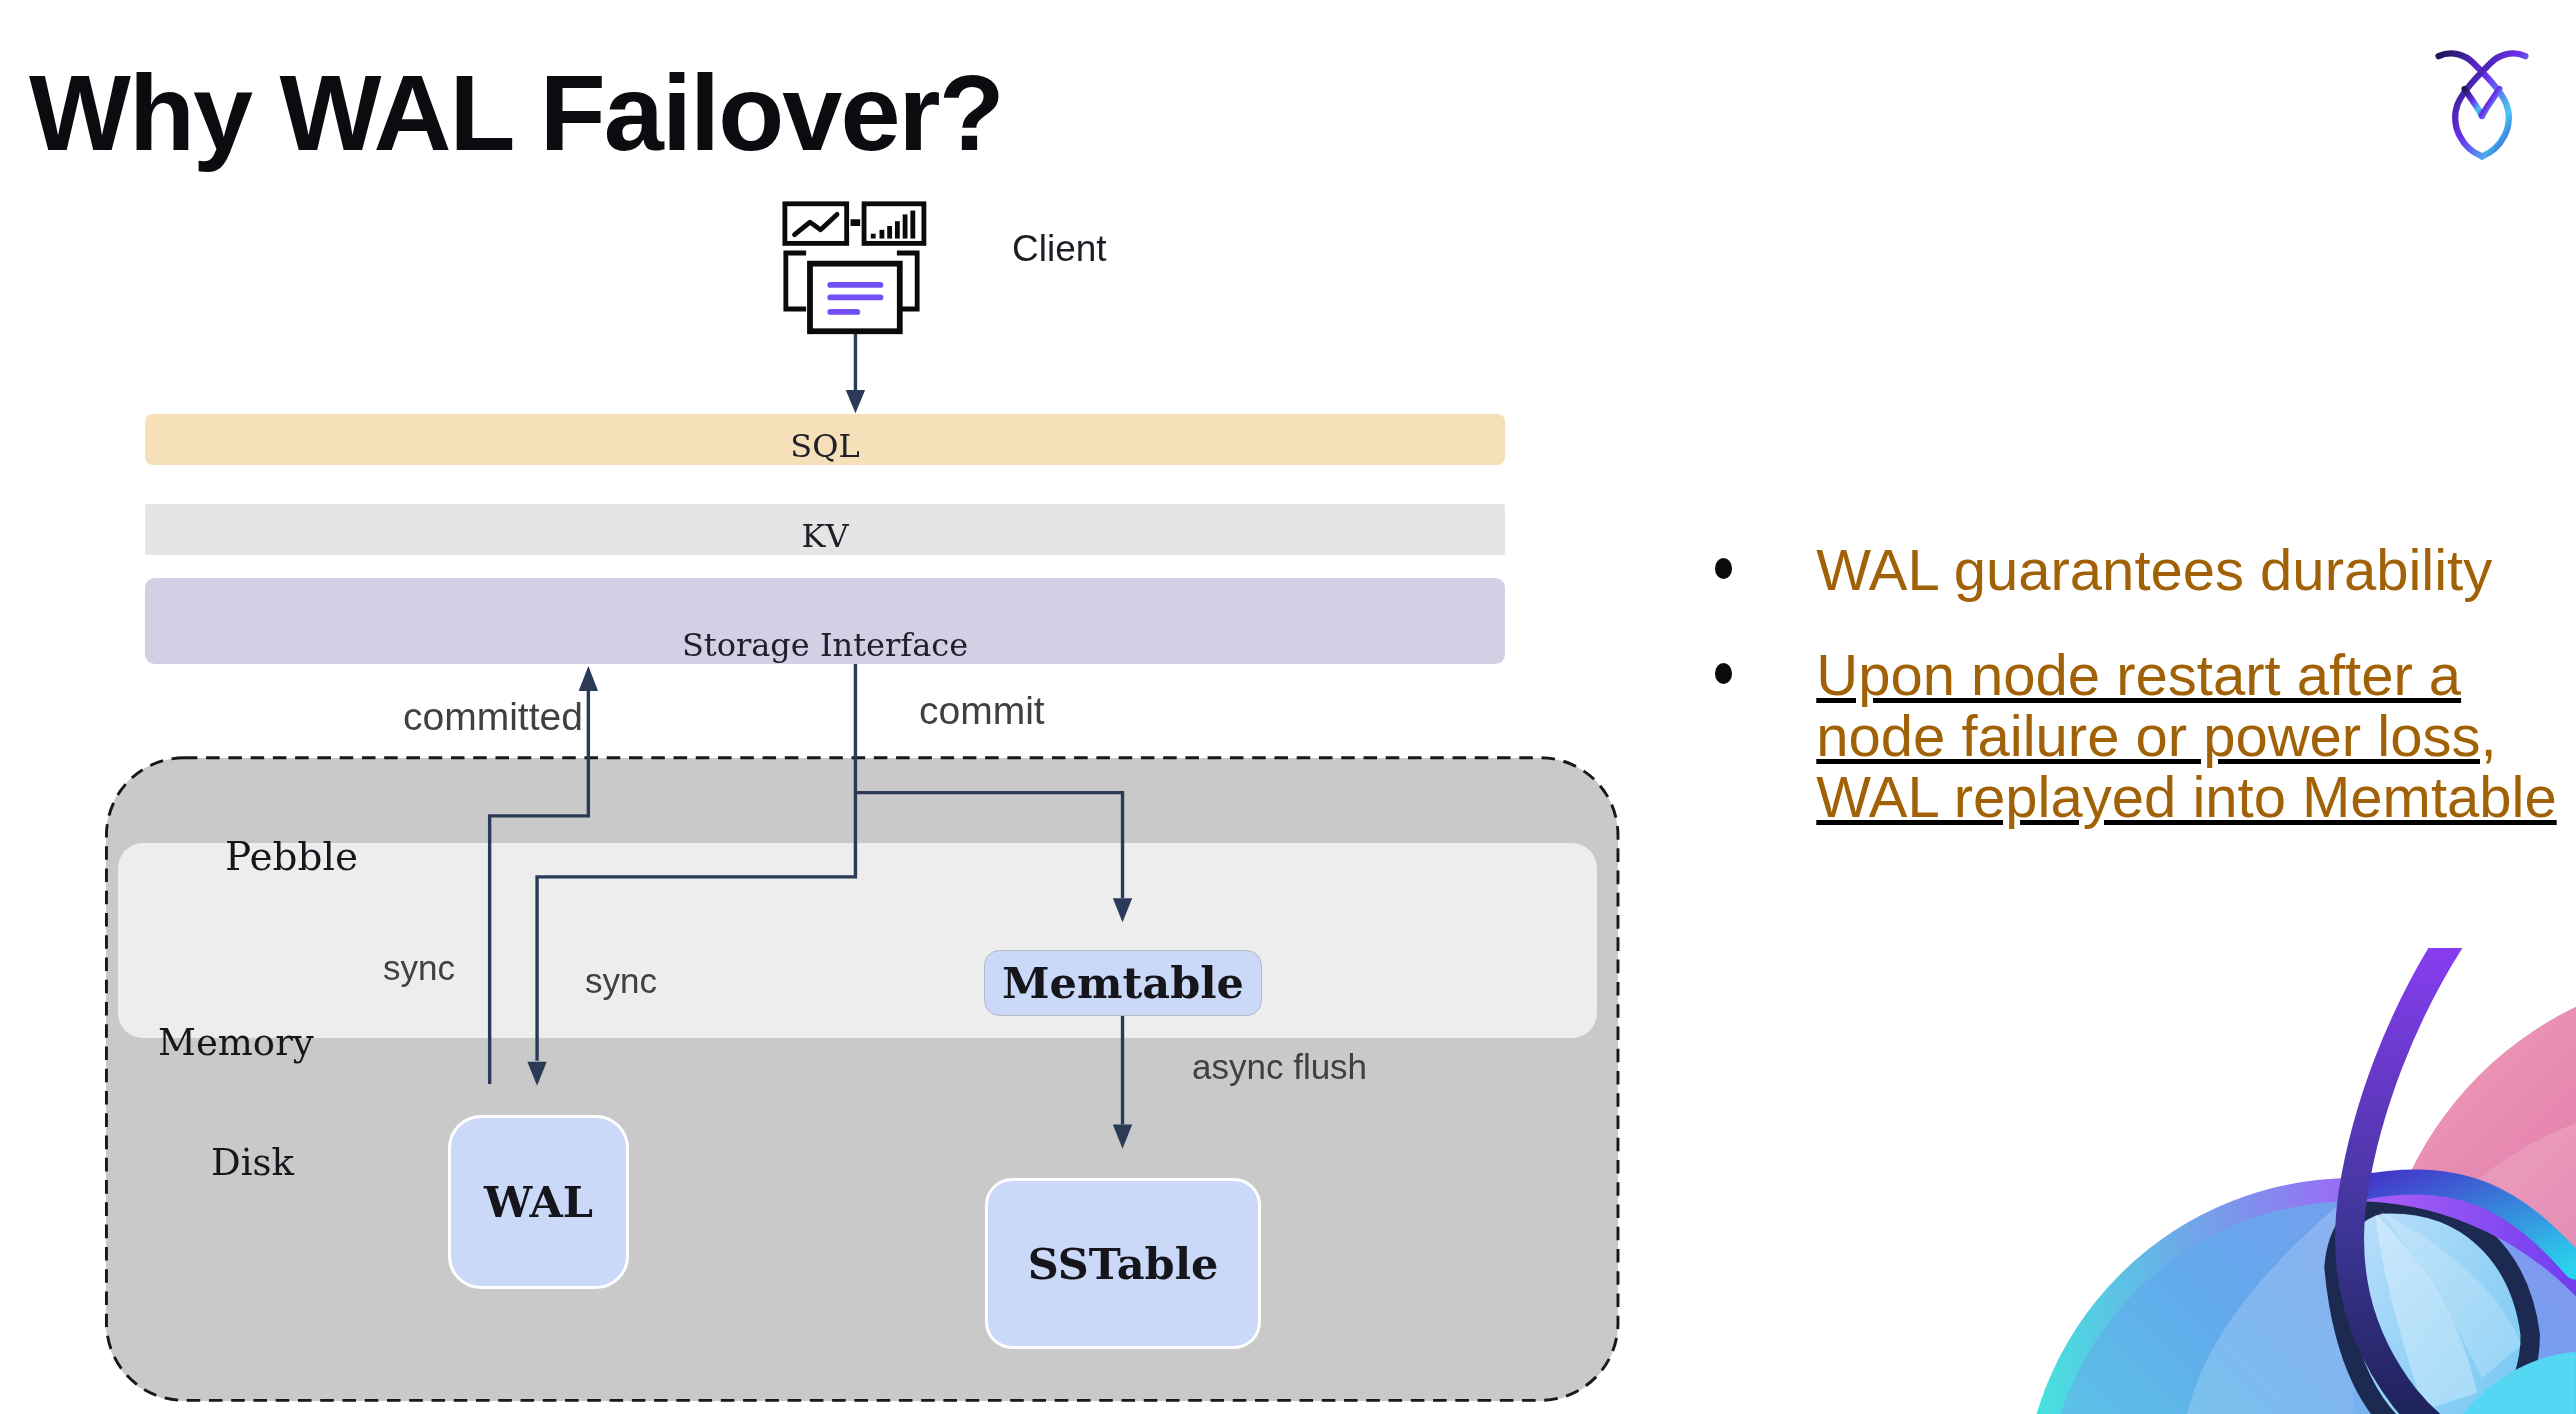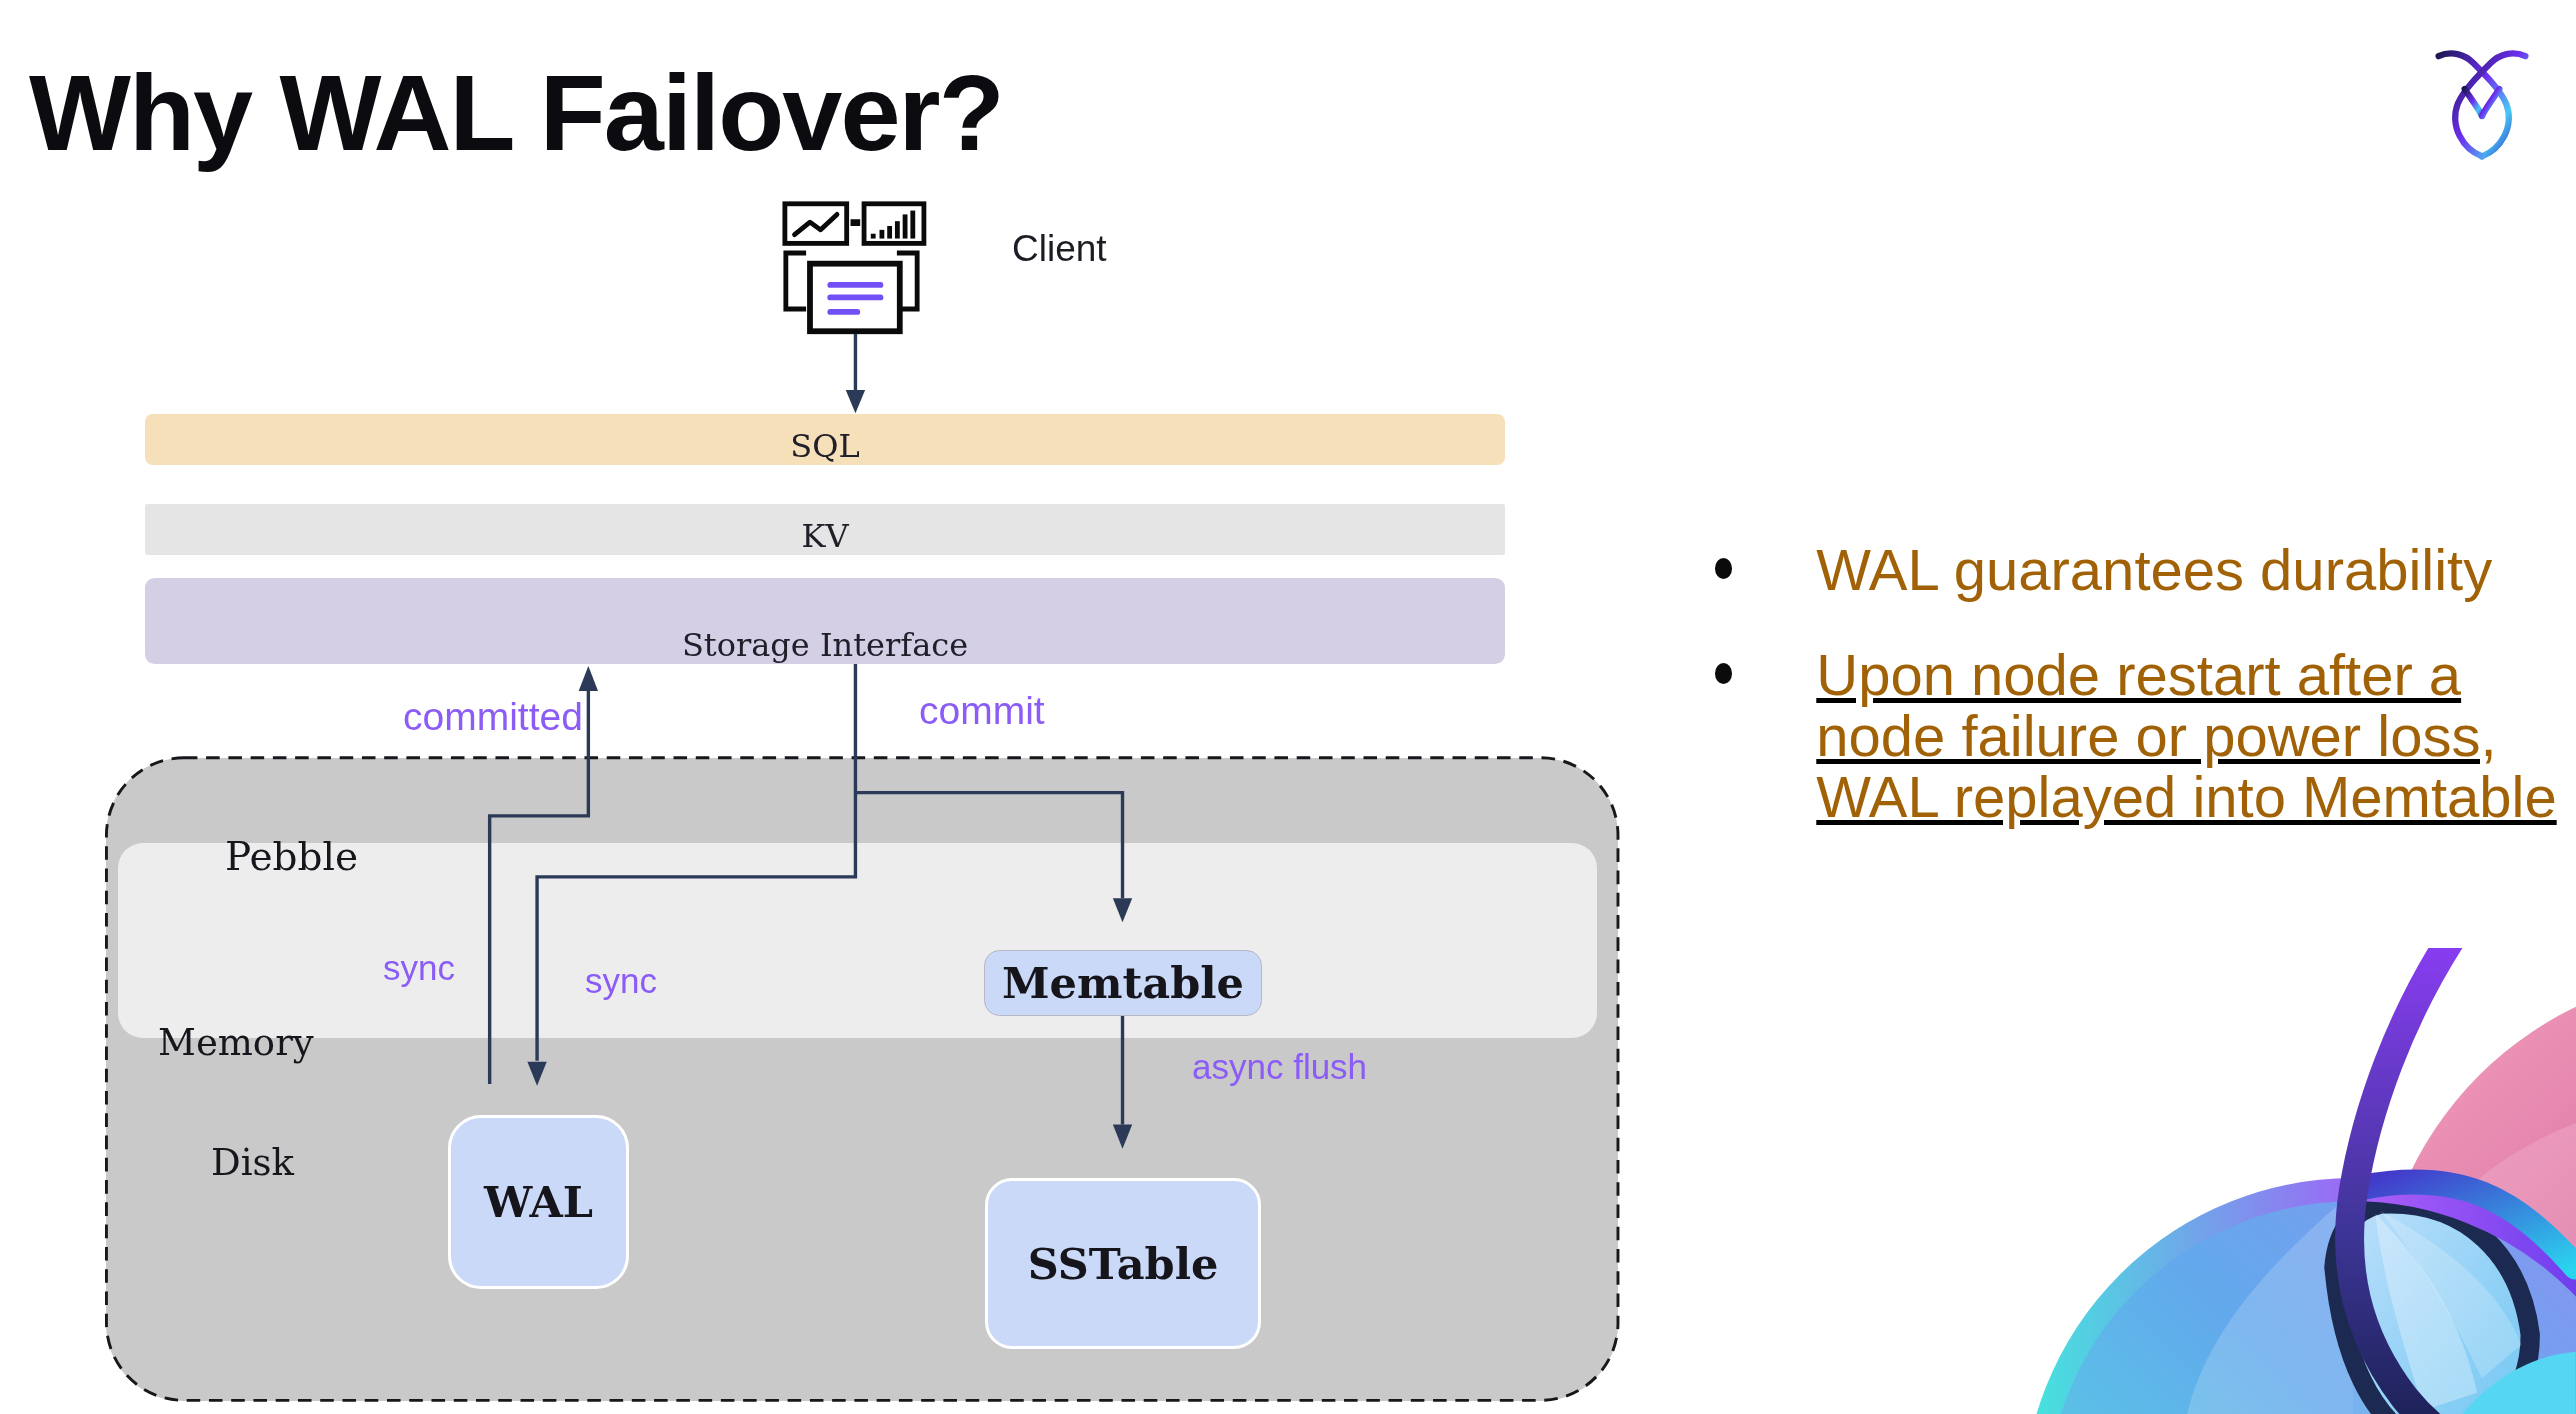--- a/index.html
+++ b/index.html
@@ -33,21 +33,21 @@
   
   .node{
     display:flex;align-items:center;justify-content:center;background:#cbd9f8;
     font-family:"DejaVu Serif","Liberation Serif",serif;font-weight:bold;
     font-size:43px;color:#15151b;box-sizing:border-box;margin-top:28px;
   }
   .node.wal{left:448px;top:1087px;width:181px;height:174px;border:3.9px solid #ffffff;border-radius:33px;}
   .node.memtable{left:984px;top:922px;width:278px;height:66px;border:1.9px solid #b4b7c4;border-radius:15.5px;}
   .node.sstable{left:985px;top:1150px;width:276px;height:171px;border:3.9px solid #ffffff;border-radius:27px;}
   
-  .edge-label{font-family:"Liberation Sans",sans-serif;color:#8b5cf6;white-space:nowrap;}
+  .edge-label{font-family:"Liberation Sans",sans-serif;color:#404040;white-space:nowrap;}
   .lbl-committed{left:403px;top:695px;font-size:39px;}
   .lbl-commit{left:919px;top:689px;font-size:39px;}
   .lbl-sync1{left:339px;top:948px;width:116px;text-align:right;font-size:35px;}
   .lbl-sync2{left:585px;top:961px;font-size:35px;}
   .lbl-flush{left:1192px;top:1047px;font-size:35px;}
   
   .bullets{left:1711px;top:539px;width:861px;}
   .bullet{display:flex;align-items:flex-start;}
   .bullet + .bullet{margin-top:44px;text-decoration:underline;}
   .bullet-dot{flex:0 0 auto;width:17.4px;height:21px;border-radius:50%;background:#0b0b0b;margin:19.4px 84px 0 3.9px;}

